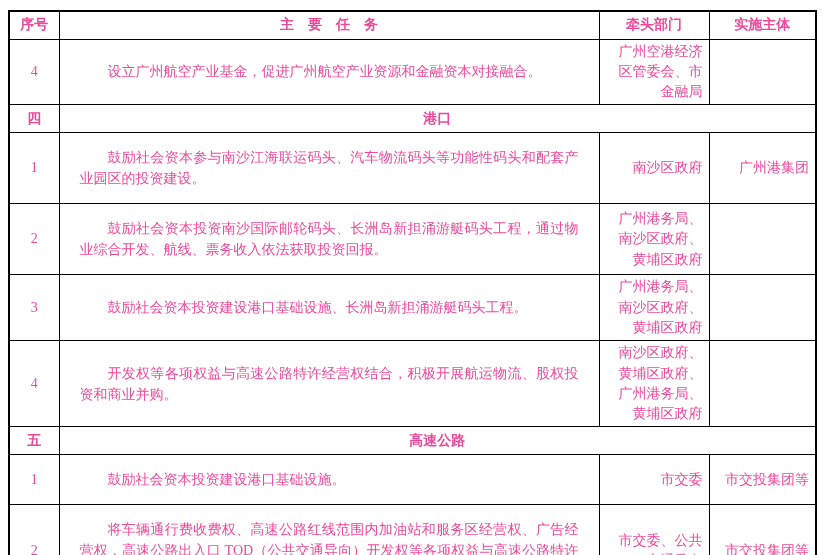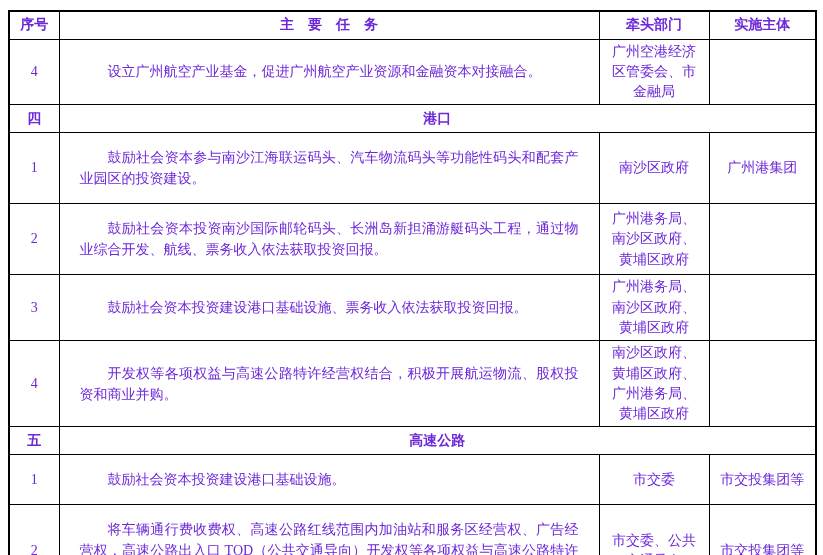--- a/index.html
+++ b/index.html
@@ -1,21 +1,21 @@
 <!DOCTYPE html>
 <html><head>
 <meta charset="utf-8">
 <style>
   html,body { margin:0; padding:0; background:#ffffff; }
   .page {
     position:relative;
     width:823px; height:555px;
     background:#ffffff;
     font-family:"Liberation Serif","DejaVu Serif",serif;
-    color:#6d28d9;
+    color:#ec4899;
     overflow:hidden;
   }
   table.doc-table {
     position:absolute; left:8px; top:10px;
     width:807px;
     border-collapse:collapse;
     table-layout:fixed;
     border:2px solid #000000;
   }
   .doc-table th, .doc-table td {
@@ -25,21 +25,21 @@
     overflow:hidden;
   }
   .doc-table th {
     font-weight:bold;
     padding:2px 4px;
     text-align:center;
   }
   td.num { text-align:center; padding:2px; }
   td.task { padding:2px 8px; }
   td.task p { margin:12px; text-indent:2em; text-align:justify; line-height:1.5; }
-  td.dept, td.entity { padding:2px 6px; line-height:1.45; text-align:center; }
+  td.dept, td.entity { padding:2px 6px; line-height:1.45; text-align:right; }
   tr.section td { font-weight:bold; }
   td.sec-title { padding:2px 10px; text-align:center; }
 </style>
 </head>
 <body>
 
 <div class="page">
   <table class="doc-table">
     <colgroup>
       <col style="width:50px">
@@ -80,21 +80,21 @@
         <td class="num">2</td>
         <td class="task">
             <p>鼓励社会资本投资南沙国际邮轮码头、长洲岛新担涌游艇码头工程，通过物业综合开发、航线、票务收入依法获取投资回报。</p>
           </td>
         <td class="dept">广州港务局、南沙区政府、黄埔区政府</td>
         <td class="entity"></td>
       </tr>
       <tr style="height:56px;">
         <td class="num">3</td>
         <td class="task">
-            <p>鼓励社会资本投资建设港口基础设施、票务收入依法获取投资回报。</p>
+            <p>鼓励社会资本投资建设港口基础设施、长洲岛新担涌游艇码头工程。</p>
           </td>
         <td class="dept">广州港务局、南沙区政府、黄埔区政府</td>
         <td class="entity"></td>
       </tr>
       <tr style="height:82px;">
         <td class="num">4</td>
         <td class="task">
             <p>开发权等各项权益与高速公路特许经营权结合，积极开展航运物流、股权投资和商业并购。</p>
           </td>
         <td class="dept">南沙区政府、黄埔区政府、广州港务局、黄埔区政府</td>

